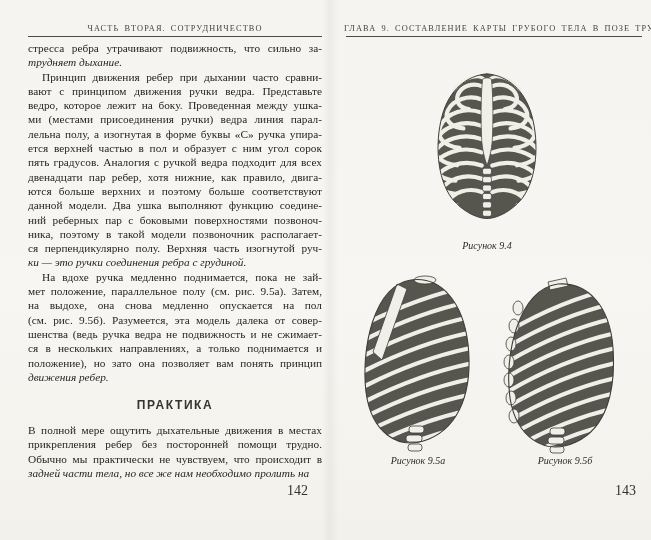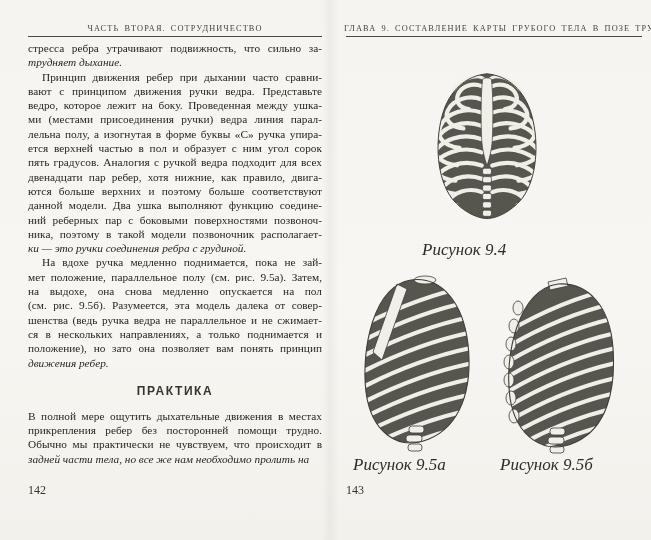--- a/index.html
+++ b/index.html
@@ -37,29 +37,29 @@
   .para .tl:last-child { text-align-last:left;font-style:italic; }
   .para.indent .tl:first-child { text-indent:14px; }
 
   .practice-heading {
     margin:14px 0 11px 0; text-align:center;
     font-family:"Liberation Sans", sans-serif; font-weight:bold;
     font-size:12px; letter-spacing:1.6px; color:#35342f;
   }
 
   .pagenum {
-    position:absolute; top:483px; font-size:12px; color:#33332e; text-align:left;
+    position:absolute; top:483px; font-size:14px; color:#33332e; text-align:right;
   }
   .page.left  .pagenum { left:28px; width:280px; }
   .page.right .pagenum { left:16px; width:290px; }
 
   .figure { position:absolute; }
   .fig-caption {
     position:absolute; width:130px; transform:translateX(-50%);
-    font-style:italic; font-size:17px; color:#2d2c28;
+    text-align:center; font-style:italic; font-size:10px; color:#2d2c28;
     white-space:nowrap;
   }
 
   
   .ink-fill   { fill:#56554e; }
   .bone       { fill:#f0efe8; stroke:#3e3d38; stroke-width:0.8; }
   .outline    { fill:none; stroke:#3e3d38; stroke-width:1.1; }
   .ribs-light use, .rib-band { stroke:#efeee7; stroke-width:4.2; fill:none; stroke-linecap:round; }
   .lightline  { stroke:#efeee7; stroke-width:3.4; fill:none; stroke-linecap:round; }
 </style>
@@ -86,28 +86,29 @@
           <div class="tl">ведро, которое лежит на боку. Проведенная между ушка-</div>
           <div class="tl">ми (местами присоединения ручки) ведра линия парал-</div>
           <div class="tl">лельна полу, а изогнутая в форме буквы «С» ручка упира-</div>
           <div class="tl">ется верхней частью в пол и образует с ним угол сорок</div>
           <div class="tl">пять градусов. Аналогия с ручкой ведра подходит для всех</div>
           <div class="tl">двенадцати пар ребер, хотя нижние, как правило, двига-</div>
           <div class="tl">ются больше верхних и поэтому больше соответствуют</div>
           <div class="tl">данной модели. Два ушка выполняют функцию соедине-</div>
           <div class="tl">ний реберных пар с боковыми поверхностями позвоноч-</div>
           <div class="tl">ника, поэтому в такой модели позвоночник располагает-</div>
+          <div class="tl">ся перпендикулярно полу. Верхняя часть изогнутой руч-</div>
           <div class="tl">ки — это ручки соединения ребра с грудиной.</div>
         </div>
       <div class="para indent">
           <div class="tl">На вдохе ручка медленно поднимается, пока не зай-</div>
           <div class="tl">мет положение, параллельное полу (см. рис. 9.5а). Затем,</div>
           <div class="tl">на выдохе, она снова медленно опускается на пол</div>
           <div class="tl">(см. рис. 9.5б). Разумеется, эта модель далека от совер-</div>
-          <div class="tl">шенства (ведь ручка ведра не параллельное и не сжимает-</div>
+          <div class="tl">шенства (ведь ручка ведра не подвижность и не сжимает-</div>
           <div class="tl">ся в нескольких направлениях, а только поднимается и</div>
           <div class="tl">положение), но зато она позволяет вам понять принцип</div>
           <div class="tl">движения ребер.</div>
         </div>
       <div class="practice-heading">ПРАКТИКА</div>
       <div class="para">
           <div class="tl">В полной мере ощутить дыхательные движения в местах</div>
           <div class="tl">прикрепления ребер без посторонней помощи трудно.</div>
           <div class="tl">Обычно мы практически не чувствуем, что происходит в</div>
           <div class="tl">задней части тела, но все же нам необходимо пролить на</div>

